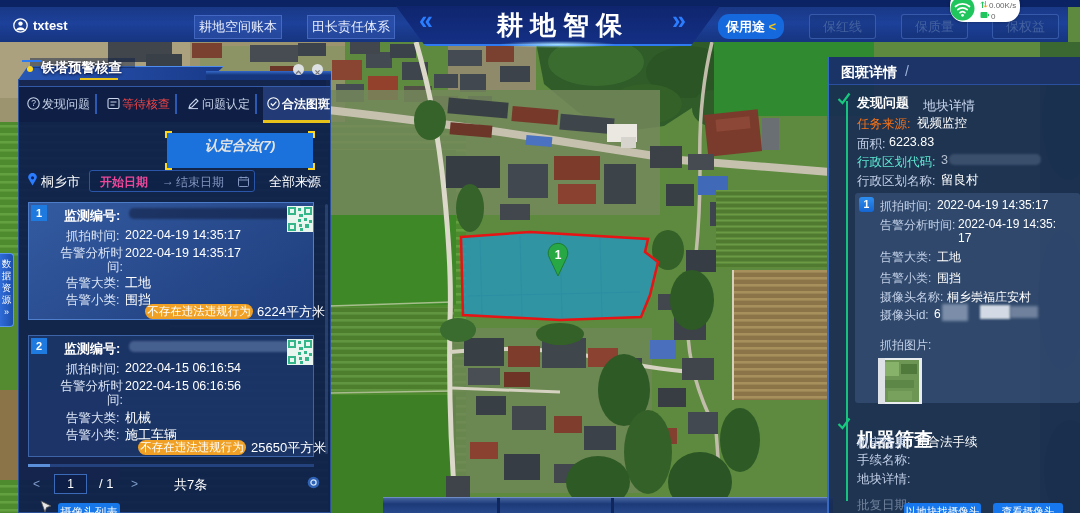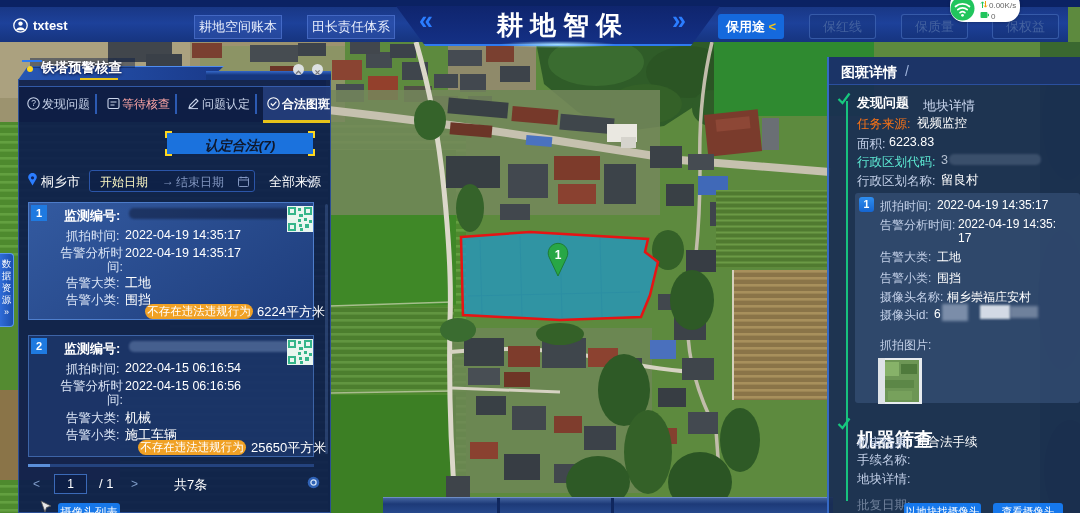--- a/index.html
+++ b/index.html
@@ -229,21 +229,21 @@
   <div class="abs" style="left:396px;top:6px;width:324px;height:40px;background:linear-gradient(180deg,#0f256e,#143085);clip-path:polygon(0 0,100% 0,91% 100%,9% 100%);border-bottom:2px solid #2f7af0;"></div>
 
   <div class="abs" style="left:500px;top:41px;width:115px;height:7px;background:radial-gradient(ellipse at center,rgba(160,220,255,1),rgba(40,110,240,0.0) 72%);"></div>
 
   <div class="abs" style="left:419px;top:6px;font-size:25px;font-weight:bold;color:#2b7dff;">«</div>
 
   <div class="abs" style="left:497px;top:8px;font-size:26px;font-weight:bold;color:#ffffff;letter-spacing:7px;">耕地智保</div>
 
   <div class="abs" style="left:672px;top:6px;font-size:25px;font-weight:bold;color:#2b7dff;">»</div>
 
-  <div class="abs" style="left:718px;top:14px;width:66px;height:25px;background:#1569dd;border-radius:3px;text-align:center;line-height:25px;font-size:13px;font-weight:bold;color:#fff;">保用途 <span style="color:#f5c518;">&lt;</span></div>
+  <div class="abs" style="left:718px;top:14px;width:66px;height:25px;background:#1569dd;border-radius:11px;text-align:center;line-height:25px;font-size:13px;font-weight:bold;color:#fff;">保用途 <span style="color:#f5c518;">&lt;</span></div>
 
   <div class="abs" style="left:809px;top:14px;width:67px;height:25px;border:1px solid rgba(80,120,200,0.55);background:rgba(20,45,110,0.3);border-radius:3px;text-align:center;line-height:23px;font-size:13px;color:#44629f;">保红线</div>
 
   <div class="abs" style="left:901px;top:14px;width:67px;height:25px;border:1px solid rgba(80,120,200,0.55);background:rgba(20,45,110,0.3);border-radius:3px;text-align:center;line-height:23px;font-size:13px;color:#44629f;">保质量</div>
 
   <div class="abs" style="left:992px;top:14px;width:67px;height:25px;border:1px solid rgba(80,120,200,0.55);background:rgba(20,45,110,0.3);border-radius:3px;text-align:center;line-height:23px;font-size:13px;color:#44629f;">保权益</div>
 </div>
 
 <div class="abs" style="left:950px;top:-9px;width:70px;height:31px;background:#ffffff;border-radius:14px;box-shadow:0 1px 3px rgba(0,0,0,0.25);z-index:30;"></div>
 
@@ -304,21 +304,21 @@
       </svg>
   <div class="abs" style="left:23px;top:17px;font-size:12px;color:#c9d4ea;">发现问题</div>
 
   <div class="abs" style="left:76px;top:15px;width:2px;height:20px;background:#2c5ab2;"></div>
 
   <svg class="abs" style="left:88px;top:18px" width="13" height="13" viewBox="0 0 13 13">
         <rect x="1" y="1.5" width="11" height="10" rx="1.5" fill="none" stroke="#c9d4ea" stroke-width="1.1"></rect>
         <line x1="3.5" y1="5" x2="9.5" y2="5" stroke="#c9d4ea" stroke-width="1"></line>
         <line x1="3.5" y1="8" x2="7.5" y2="8" stroke="#c9d4ea" stroke-width="1"></line>
       </svg>
-  <div class="abs" style="left:103px;top:17px;font-size:12px;color:#fca5a5;">等待核查</div>
+  <div class="abs" style="left:103px;top:17px;font-size:12px;color:#ef4444;">等待核查</div>
 
   <div class="abs" style="left:156px;top:15px;width:2px;height:20px;background:#2c5ab2;"></div>
 
   <svg class="abs" style="left:168px;top:18px" width="13" height="13" viewBox="0 0 13 13">
         <path d="M2 11 L3 8 L9 2 L11 4 L5 10 Z" fill="none" stroke="#c9d4ea" stroke-width="1.1"></path>
         <line x1="2" y1="11.6" x2="11" y2="11.6" stroke="#c9d4ea" stroke-width="1"></line>
       </svg>
   <div class="abs" style="left:183px;top:17px;font-size:12px;color:#c9d4ea;">问题认定</div>
 
   <div class="abs" style="left:236px;top:15px;width:2px;height:20px;background:#2c5ab2;"></div>
@@ -326,36 +326,36 @@
   <div class="abs" style="left:244px;top:7px;width:67px;height:36px;background:rgba(60,95,180,0.45);"></div>
   <svg class="abs" style="left:248px;top:18px" width="13" height="13" viewBox="0 0 13 13">
         <circle cx="6.5" cy="6.5" r="5.7" fill="none" stroke="#fff" stroke-width="1.1"></circle>
         <path d="M3.8 6.5 L5.8 8.6 L9.4 4.6" fill="none" stroke="#fff" stroke-width="1.2"></path>
       </svg>
   <div class="abs" style="left:263px;top:17px;font-size:12px;font-weight:bold;color:#ffffff;">合法图斑</div>
 
   <div class="abs" style="left:244px;top:41px;width:67px;height:2.5px;background:#e6c21a;"></div>
 
 
-  <div class="abs" style="left:148px;top:54px;width:146px;height:21px;background:#1b72dd;text-align:center;line-height:25px;font-size:13.5px;font-weight:bold;font-style:italic;color:#0f172a;">认定合法(7)
+  <div class="abs" style="left:148px;top:54px;width:146px;height:35px;background:#1b72dd;text-align:center;line-height:25px;font-size:13.5px;font-weight:bold;font-style:italic;color:#e5e5e5;">认定合法(7)
     <i class="abs" style="left:-2px;top:-2px;width:7px;height:7px;border-left:2px solid #ffd71e;border-top:2px solid #ffd71e;"></i>
     <i class="abs" style="right:-2px;top:-2px;width:7px;height:7px;border-right:2px solid #ffd71e;border-top:2px solid #ffd71e;"></i>
     <i class="abs" style="left:-2px;bottom:-2px;width:7px;height:7px;border-left:2px solid #ffd71e;border-bottom:2px solid #ffd71e;"></i>
     <i class="abs" style="right:-2px;bottom:-2px;width:7px;height:7px;border-right:2px solid #ffd71e;border-bottom:2px solid #ffd71e;"></i>
   </div>
 
   <svg class="abs" style="left:8px;top:94px" width="11" height="13" viewBox="0 0 11 13">
         <path d="M5.5 12.5 L2 6.5 A4.2 4.2 0 1 1 9 6.5 Z" fill="#2b7dff"></path>
         <circle cx="5.5" cy="4.8" r="1.6" fill="#0b2263"></circle>
       </svg>
 
   <div class="abs" style="left:22px;top:94px;font-size:13px;color:#fff;">桐乡市</div>
 
   <div class="abs" style="left:70px;top:91px;width:166px;height:22px;border:1px solid #2b55a8;border-radius:3px;background:rgba(10,25,65,0.35);">
-    <span class="abs" style="left:10px;top:3px;font-size:12px;color:#fef9c3;">开始日期</span>
+    <span class="abs" style="left:10px;top:3px;font-size:12px;color:#ec4899;font-weight:bold;">开始日期</span>
     <span class="abs" style="left:72px;top:3px;font-size:12px;color:#8296c0;">→</span>
     <span class="abs" style="left:86px;top:3px;font-size:12px;color:#8296c0;">结束日期</span>
     <svg class="abs" style="left:148px;top:5px" width="11" height="11" viewBox="0 0 11 11">
           <rect x="0.5" y="1.5" width="10" height="9" rx="1" fill="none" stroke="#8296c0" stroke-width="1"></rect>
           <line x1="0.5" y1="4" x2="10.5" y2="4" stroke="#8296c0" stroke-width="1"></line>
           <line x1="3" y1="0.5" x2="3" y2="2.5" stroke="#8296c0" stroke-width="1"></line>
           <line x1="8" y1="0.5" x2="8" y2="2.5" stroke="#8296c0" stroke-width="1"></line>
         </svg>
   </div>
 

